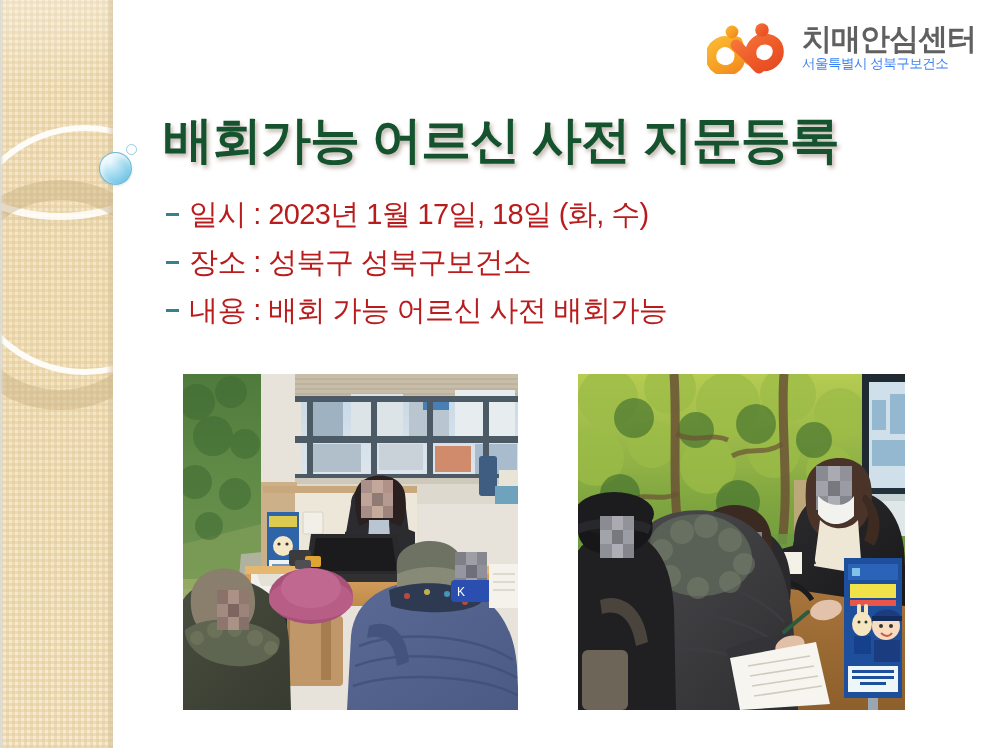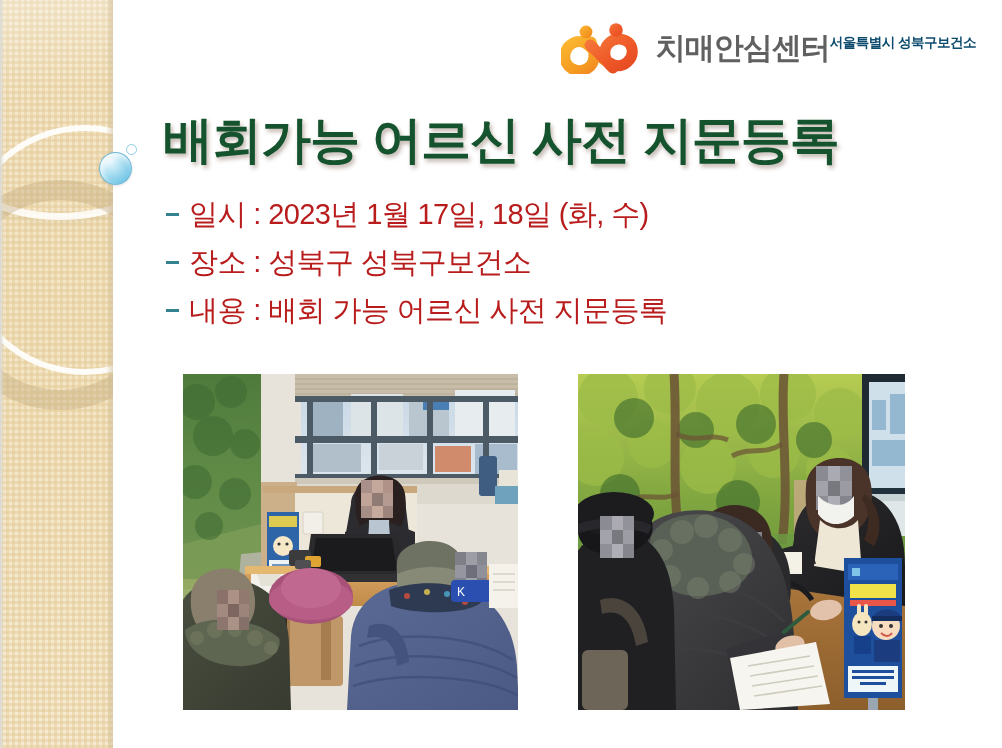--- a/index.html
+++ b/index.html
@@ -66,27 +66,27 @@
   #bubble-small {
     position:absolute; left:126px; top:144px; width:11px; height:11px;
     border-radius:50%;
     border:1.6px solid #8fcde6;
     background:transparent;
   }
 
   
   #logo-block { position:absolute; right:26px; top:22px; display:flex; align-items:center; gap:11px; }
   #logo-mark { width:84px; height:52px; flex:0 0 auto; }
-  #logo-text-wrap { display:flex; flex-direction:row; align-items:flex-start; }
+  #logo-text-wrap { display:flex; flex-direction:column; align-items:flex-start; }
   #logo-title {
     font-size:30px; font-weight:bold; color:#606060; letter-spacing:-1px; line-height:1.0;
     white-space:nowrap;
   }
   #logo-subtitle {
-    font-size:13.5px; font-weight:bold; color:#0c4a6e; letter-spacing:-.5px;
+    font-size:13.5px; font-weight:normal; color:#3b82f6; letter-spacing:-.5px;
     margin-top:1px; white-space:nowrap;
   }
 
   
   #slide-title {
     position:absolute; left:163px; top:107px;
     font-size:50px; font-weight:bold; color:#14532d;
     letter-spacing:-1px; white-space:nowrap;
     text-shadow:2px 3px 4px rgba(120,90,75,.45);
   }
@@ -157,21 +157,21 @@
   <div class="bullet-row">
     <span class="bullet-dash"></span>
     <span class="bullet-text">일시 : 2023년 1월 17일, 18일 (화, 수)</span>
   </div>
   <div class="bullet-row">
     <span class="bullet-dash"></span>
     <span class="bullet-text">장소 : 성북구 성북구보건소</span>
   </div>
   <div class="bullet-row">
     <span class="bullet-dash"></span>
-    <span class="bullet-text">내용 : 배회 가능 어르신 사전 지문등록</span>
+    <span class="bullet-text">내용 : 배회 가능 어르신 사전 배회가능</span>
   </div>
 </div>
 
 <div class="photo" id="photo-left">
   <svg viewBox="0 0 335 336" preserveAspectRatio="none">
     <defs>
       <linearGradient id="lTree" x1="0" y1="0" x2="0" y2="1">
         <stop offset="0%" stop-color="#4e7a3c"></stop>
         <stop offset="45%" stop-color="#5f8a46"></stop>
         <stop offset="100%" stop-color="#6f9450"></stop>

